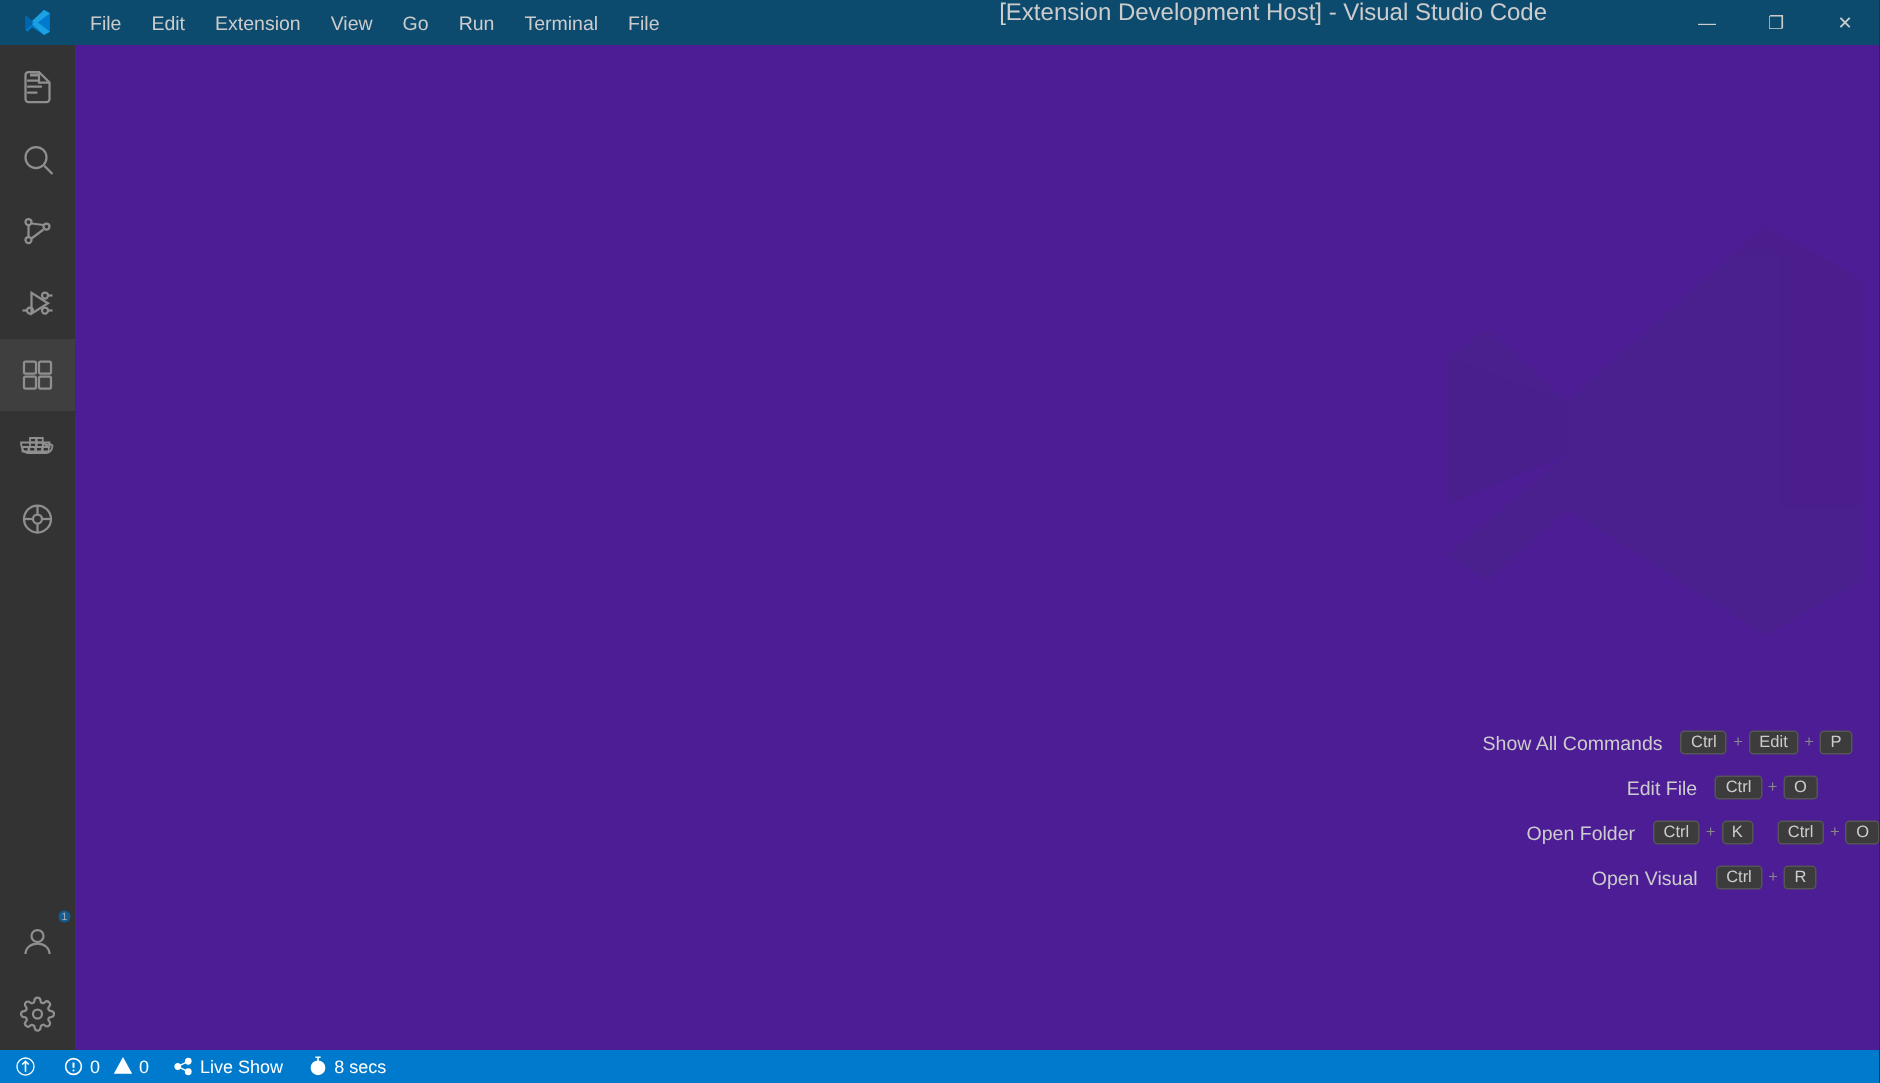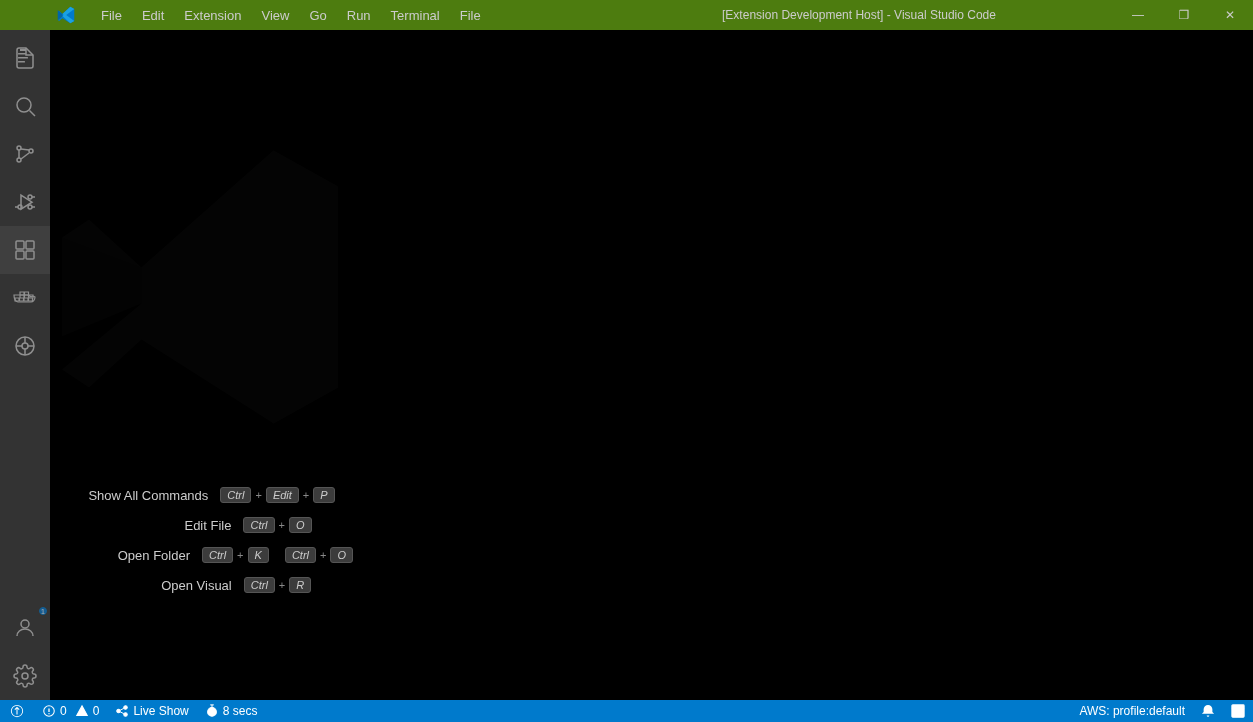--- a/index.html
+++ b/index.html
@@ -10,26 +10,24 @@
       font-family: 'Segoe UI', sans-serif;
       color: #cccccc;
       overflow: hidden;
       display: flex;
       flex-direction: column;
     }
 
     
     #title-bar {
       height: 30px;
-      background: #4d7c0f;
-      display: flex;
-      align-items: center;
+      background: #0c4a6e;
+      display: flex;
       user-select: none;
       flex-shrink: 0;
-      padding-left: 41px;
     }
     #title-bar .vscode-icon {
       width: 50px;
       display: flex;
       align-items: center;
       justify-content: center;
       color: #007acc;
       font-size: 16px;
     }
     #menu-bar {
@@ -43,21 +41,21 @@
       height: 100%;
       display: flex;
       align-items: center;
       font-size: 13px;
       color: #ccc;
       cursor: pointer;
     }
     #title-text {
       flex: 1;
       text-align: center;
-      font-size: 12px;
+      font-size: 16px;
       color: #cccccc;
     }
     .window-controls {
       display: flex;
       height: 100%;
     }
     .win-btn {
       width: 46px;
       height: 100%;
       display: flex;
@@ -100,24 +98,24 @@
       height: 24px;
       fill: none;
       stroke: #cccccc;
       stroke-width: 1.5;
     }
     .activity-spacer { flex: 1; }
 
     
     #content {
       flex: 1;
-      background: #000000;
+      background: #4c1d95;
       display: flex;
       flex-direction: column;
-      align-items: flex-start;
+      align-items: flex-end;
       justify-content: center;
       position: relative;
     }
 
     
     #vscode-logo {
       width: 300px;
       height: 300px;
       margin-bottom: 50px;
       opacity: 0.15;
@@ -147,21 +145,20 @@
       gap: 4px;
     }
     .kbd {
       background: #3c3c3c;
       border: 1px solid #555;
       border-radius: 3px;
       padding: 1px 6px;
       font-size: 11px;
       color: #cccccc;
       font-family: 'Segoe UI', sans-serif;
-      font-style: italic;
     }
     .kbd-sep {
       font-size: 11px;
       color: #888;
     }
 
     
     #status-bar {
       height: 22px;
       background: #007acc;
@@ -436,33 +433,13 @@
       <svg viewBox="0 0 16 16" width="14" height="14" fill="none">
         <circle cx="8" cy="9" r="5" stroke="white" stroke-width="1.2"></circle>
         <line x1="8" y1="4" x2="8" y2="1" stroke="white" stroke-width="1.2"></line>
         <line x1="6" y1="1" x2="10" y2="1" stroke="white" stroke-width="1.2"></line>
         <line x1="8" y1="9" x2="8" y2="7" stroke="white" stroke-width="1.5"></line>
         <line x1="8" y1="9" x2="10" y2="9" stroke="white" stroke-width="1.5"></line>
       </svg>
       <span>8 secs</span>
     </div>
   </div>
-  <div class="status-right">
-
-    <div class="status-item">
-      <span>AWS: profile:default</span>
-    </div>
-
-    <div class="status-item">
-      <svg viewBox="0 0 16 16" width="14" height="14" fill="white">
-        <path d="M8 1a5 5 0 00-5 5v3L1 11h14l-2-2V6a5 5 0 00-5-5zM6.5 13a1.5 1.5 0 003 0h-3z"></path>
-      </svg>
-    </div>
-
-    <div class="status-item">
-      <svg viewBox="0 0 16 16" width="14" height="14" fill="none">
-        <rect x="1" y="1" width="14" height="14" rx="1" stroke="white" stroke-width="1.2"></rect>
-        <line x1="1" y1="5" x2="15" y2="5" stroke="white" stroke-width="1"></line>
-        <line x1="6" y1="5" x2="6" y2="15" stroke="white" stroke-width="1"></line>
-      </svg>
-    </div>
-  </div>
 </div>
 
 </body></html>

